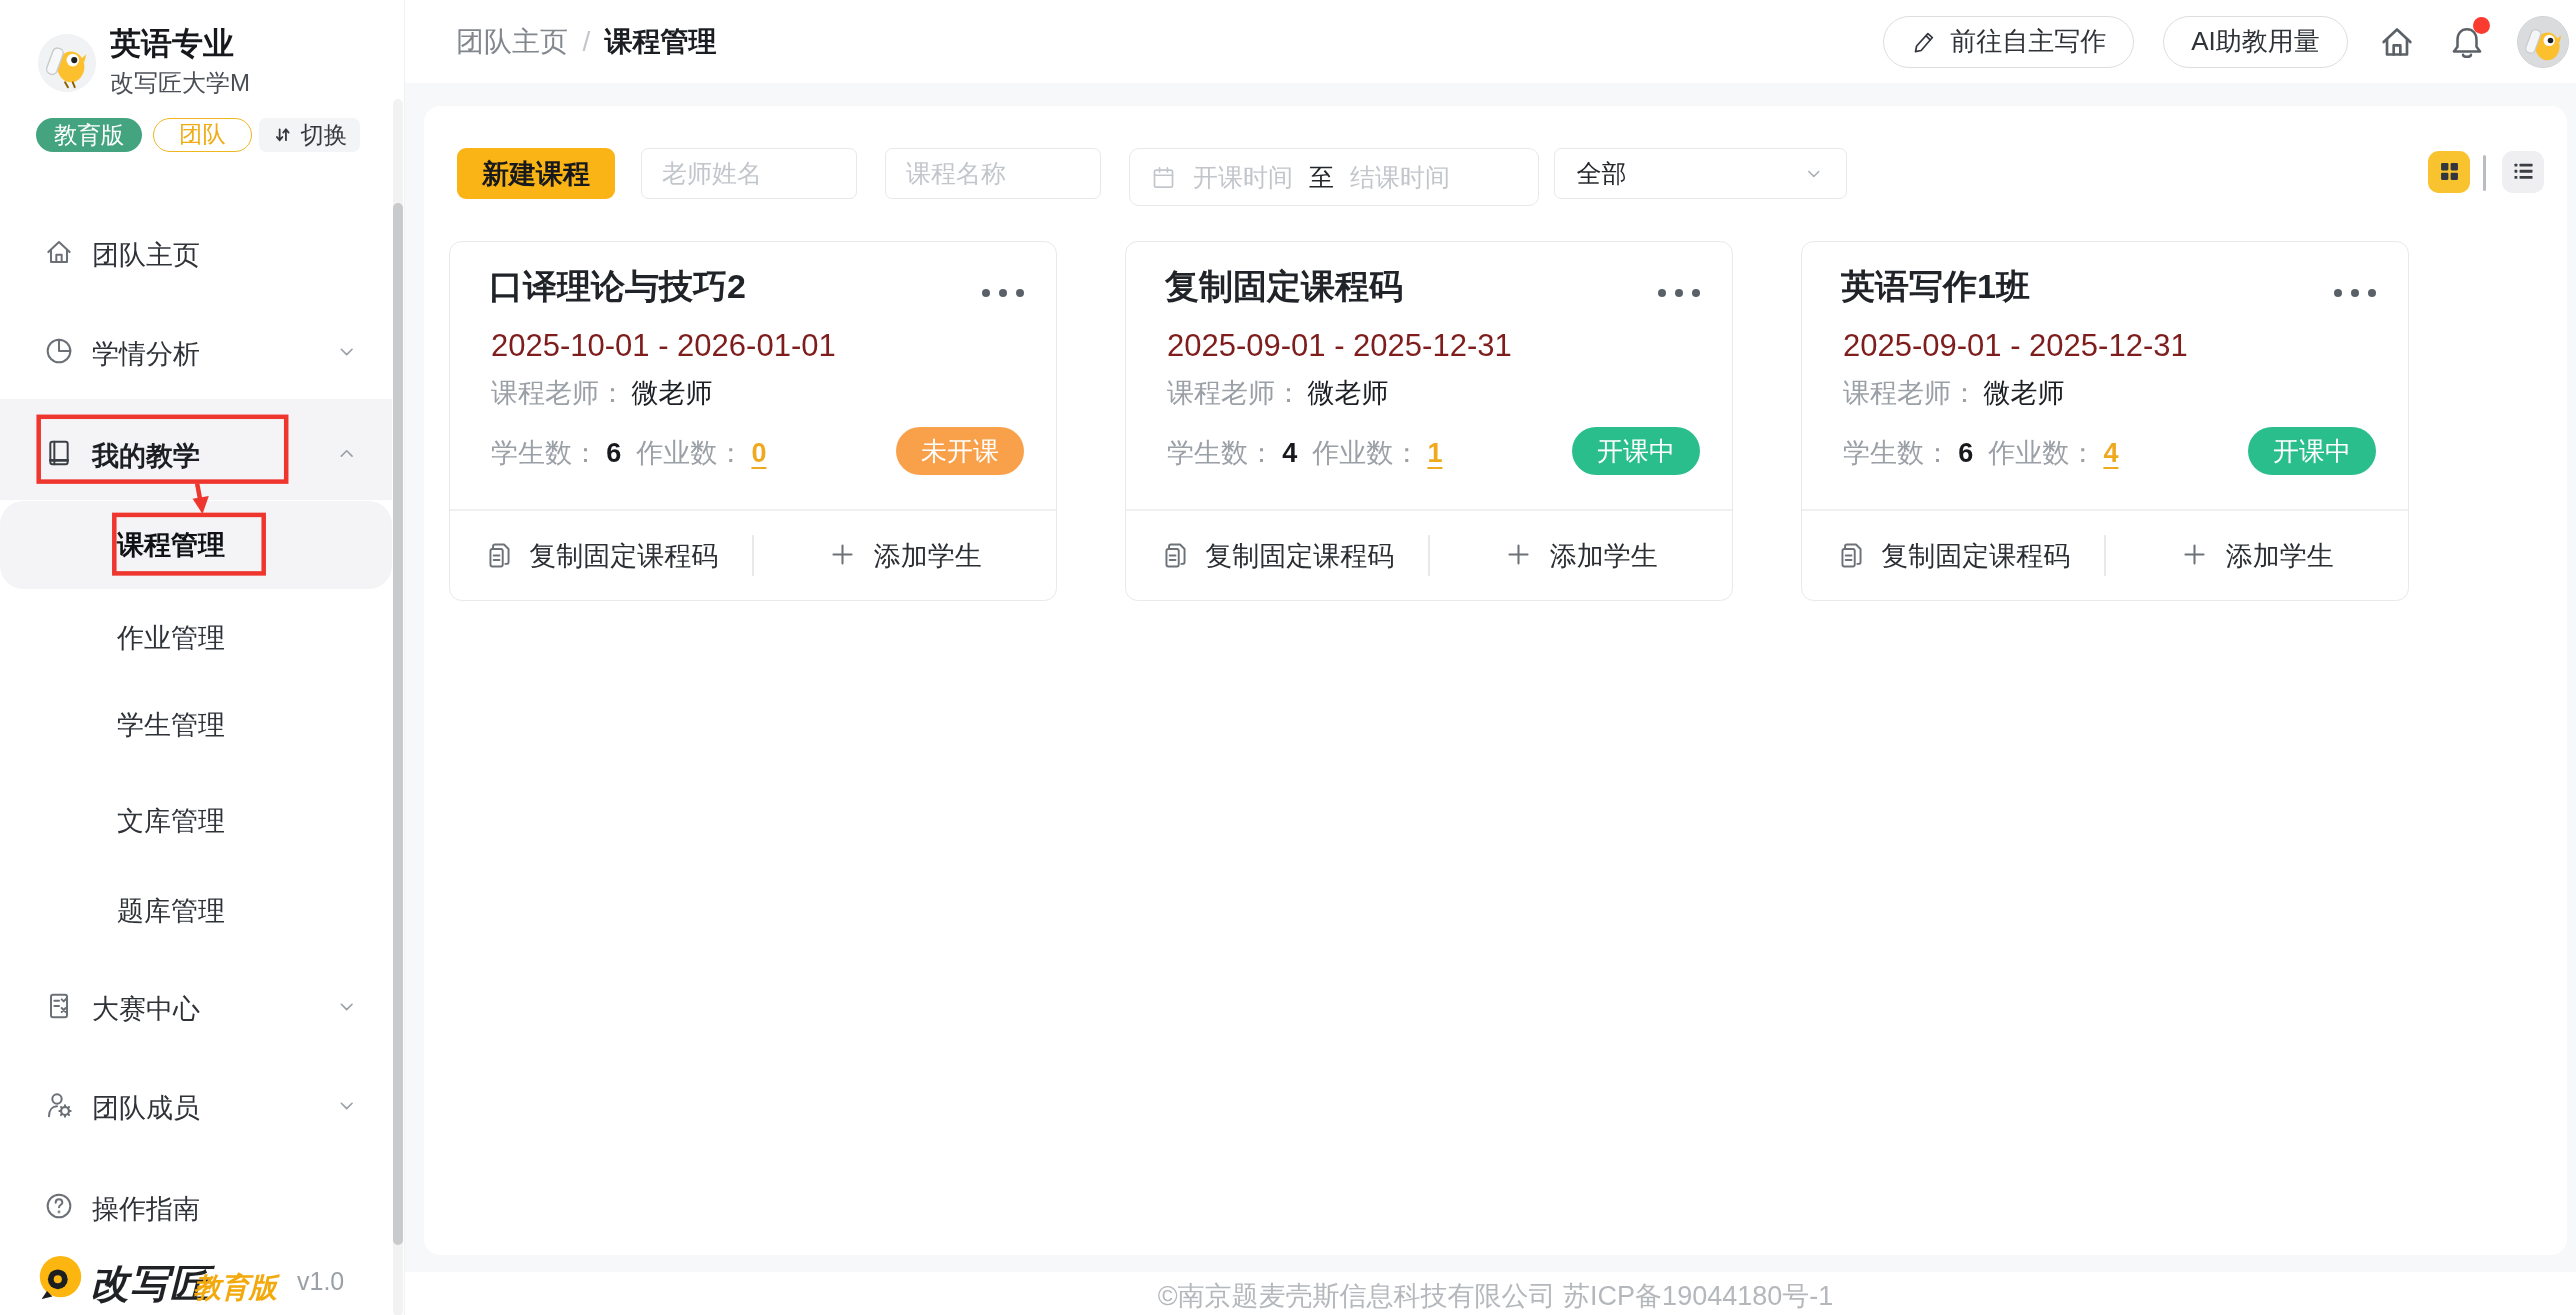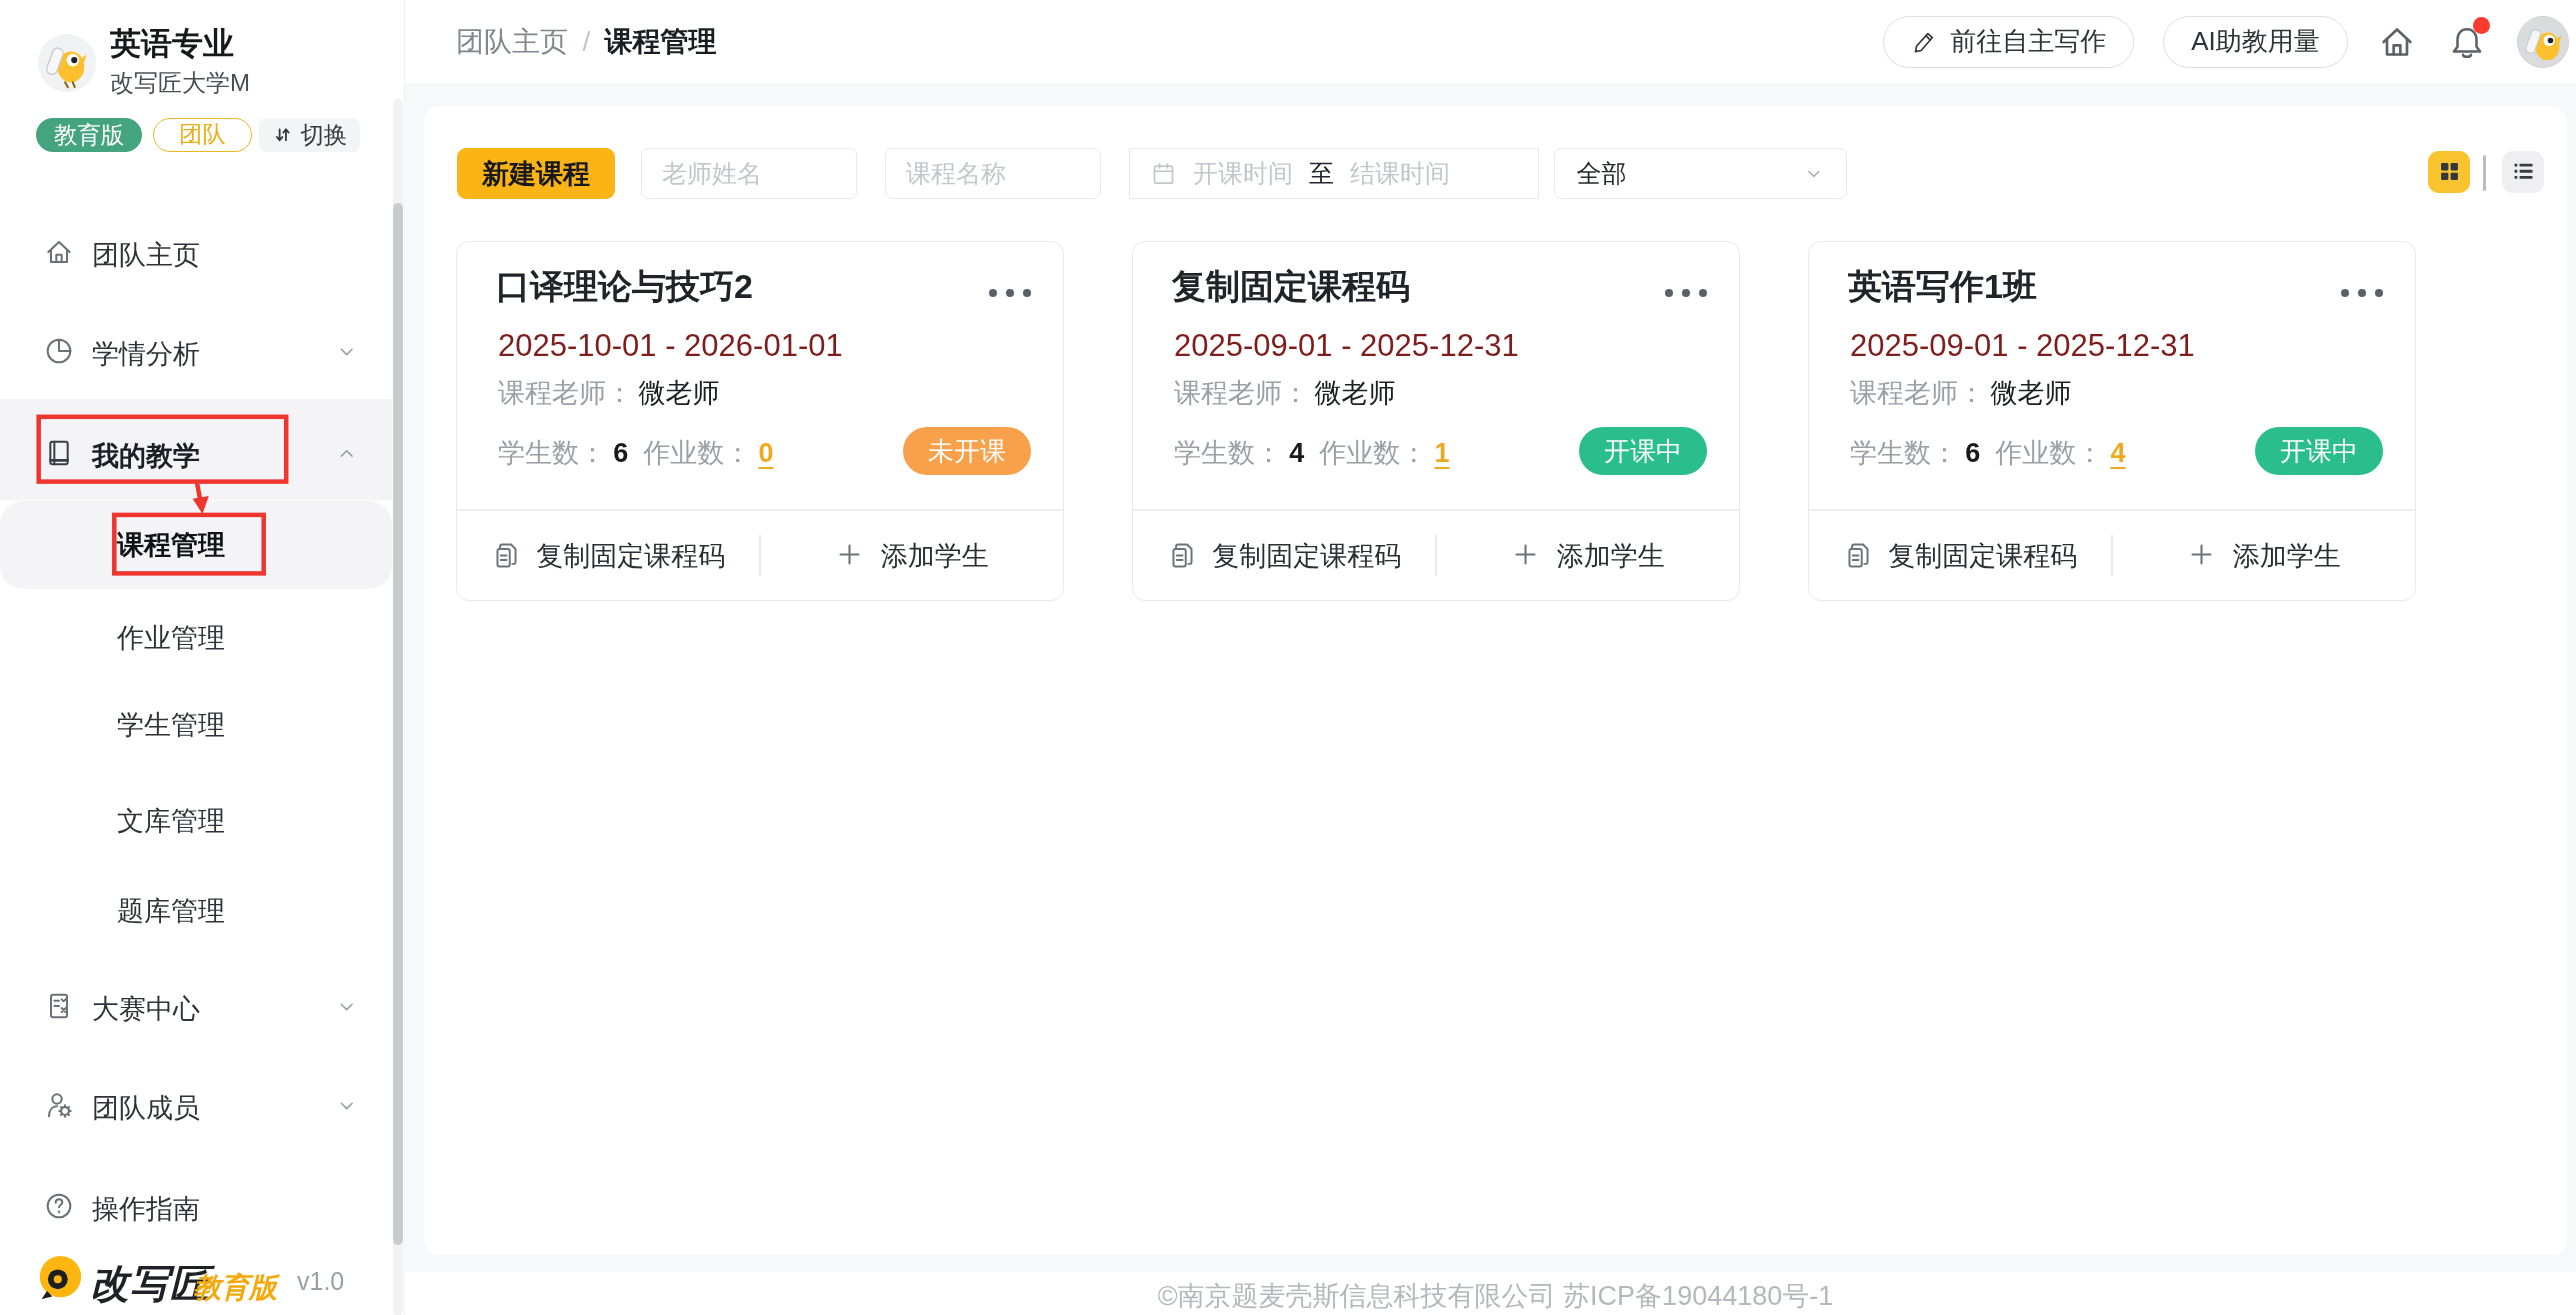--- a/index.html
+++ b/index.html
@@ -51,33 +51,33 @@
   .annotations { position:absolute; left:0; top:0; width:405px; height:1316px; z-index:60; pointer-events:none; }
 
   
   .panel { position:absolute; left:424px; top:106px; width:2143px; height:1149px; background:#fff; border-radius:16px; }
   .filters { position:absolute; left:0; top:42px; width:100%; height:51px; }
   .btn-new { position:absolute; left:33px; top:0; width:158px; height:51px; border:none; border-radius:9px; background:#fbb415; color:#17191c; font-size:27px; font-weight:700; cursor:pointer; font-family:inherit; }
   .f-input { position:absolute; top:0; height:51px; border:1.8px solid #e6e8eb; border-radius:7.2px; font-size:25px; color:#24272b; padding:0 20px; outline:none; background:#fff; font-family:inherit; }
   .f-input::placeholder { color:#c2c6cb; }
   .f-input.teacher { left:217px; width:216px; }
   .f-input.course { left:461px; width:216px; }
-  .daterange { position:absolute; left:705px; top:0; width:410px; height:51px; border:1.8px solid #e6e8eb; border-radius:1px; display:flex; align-items:center; gap:16px; padding:0 20px; cursor:pointer; background:#fff; }
+  .daterange { position:absolute; left:705px; top:0; width:410px; height:58px; border:1.8px solid #e6e8eb; border-radius:10px; display:flex; align-items:center; gap:16px; padding:0 20px; cursor:pointer; background:#fff; }
   .daterange .ph { font-size:25px; color:#c2c6cb; }
   .daterange .to { font-size:25px; color:#24272b; }
   .cal-ic { width:27px; height:27px; color:#c2c6cb; flex:none; }
   .f-select { position:absolute; left:1130px; top:0; width:293px; height:51px; border:1.8px solid #e6e8eb; border-radius:7.2px; display:flex; align-items:center; padding:0 21.6px; font-size:25px; color:#24272b; cursor:pointer; background:#fff; }
   .f-select .chev { margin-left:auto; width:21.6px; height:21.6px; color:#a9adb2; }
   .view-btn { position:absolute; top:2.7px; width:42px; height:42px; border-radius:10.8px; border:none; display:flex; align-items:center; justify-content:center; cursor:pointer; }
   .view-btn.grid { left:2004px; background:#f9c32f; color:#33373d; }
   .view-btn.list { left:2078px; background:#efeff1; color:#3a3e44; }
   .view-sep { position:absolute; left:2059px; top:7.2px; width:2.7px; height:36px; background:#b9bcc0; border-radius:1.8px; }
 
   
-  .cards { position:absolute; left:32px; top:135px; display:flex; gap:68px; }
+  .cards { position:absolute; left:25px; top:135px; display:flex; gap:68px; }
   .card { position:relative; width:608px; height:360px; background:#fff; border:1.8px solid #e9e9eb; border-radius:12.6px; }
   .card-title { position:absolute; left:39px; top:21.6px; font-size:34px; font-weight:700; color:#202328; }
   .card-dots { position:absolute; right:32px; top:47px; display:flex; gap:9px; cursor:pointer; }
   .card-dots i { width:8px; height:8px; border-radius:50%; background:#5a6068; }
   .card-date { position:absolute; left:41px; top:86px; font-size:31px; color:#7f1d1d; }
   .card-row { position:absolute; left:41px; font-size:27px; display:flex; align-items:center; }
   .row-teacher { top:133px; }
   .row-stats { top:193px; }
   .g-lbl { color:#9ba0a7; }
   .g-val { color:#1c1f23; margin-left:5.4px; }

